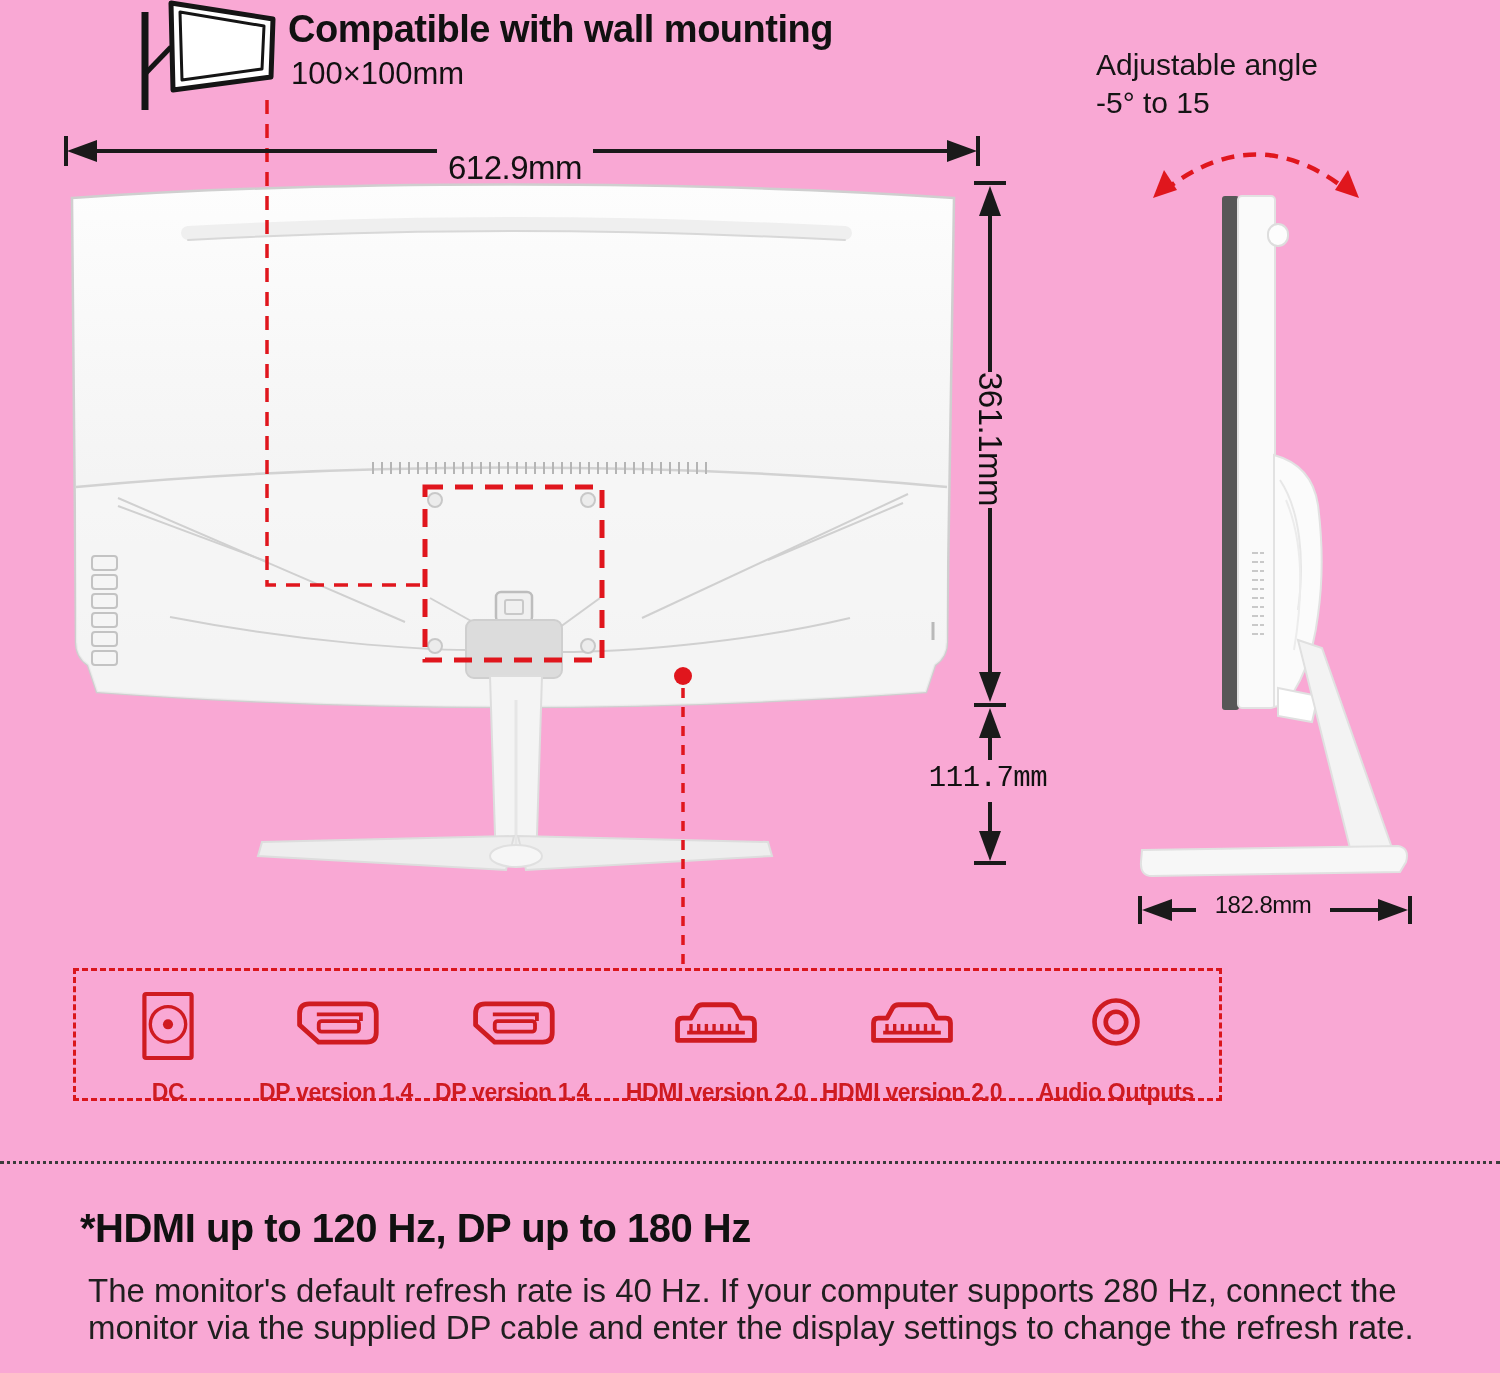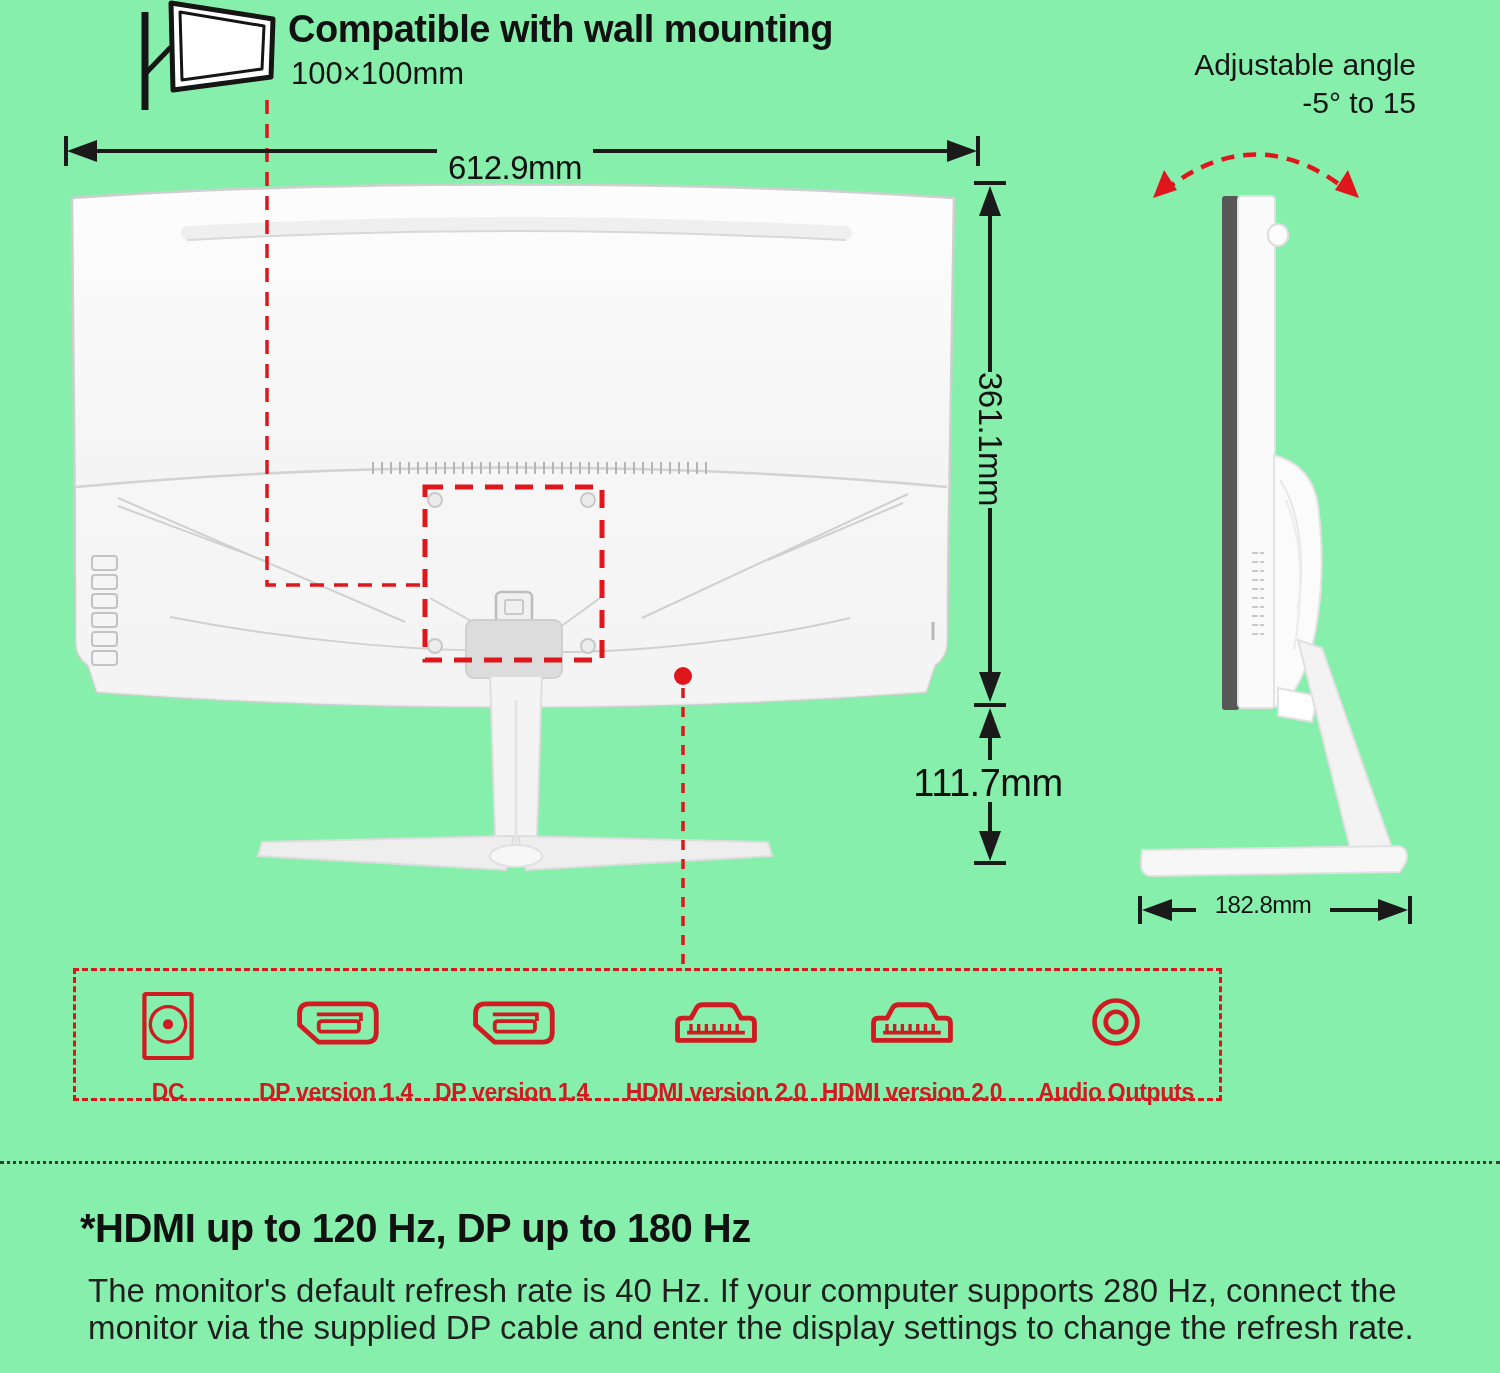--- a/index.html
+++ b/index.html
@@ -1,30 +1,30 @@
 <!DOCTYPE html>
 <html><head>
 <meta charset="utf-8">
 <style>
   html,body{margin:0;padding:0;background:#fff;}
   .screen{
-    position:relative;width:1500px;height:1373px;background:#86efac;
+    position:relative;width:1500px;height:1373px;background:#f9a8d4;
     font-family:"Liberation Sans", sans-serif;color:#1a1a1a;overflow:hidden;
   }
   svg{position:absolute;left:0;top:0;}
   .abs{position:absolute;}
   .wm-title{left:288px;top:8px;font-size:38px;font-weight:800;letter-spacing:-0.5px;color:#111;}
   .wm-size{left:291px;top:56px;font-size:31px;font-weight:400;color:#111;}
-  .angle-box{left:1096px;top:48px;width:320px;text-align:right;}
+  .angle-box{left:1096px;top:48px;width:320px;text-align:left;}
   .angle-line1{font-size:30px;font-weight:500;color:#151515;}
   .angle-line2{font-size:30px;font-weight:500;color:#151515;margin-top:4px;}
   .dim{font-size:33px;font-weight:500;letter-spacing:-0.5px;color:#111;text-align:center;}
   .dim-width{left:415px;top:149px;width:200px;}
   .dim-height{left:890px;top:420px;width:200px;transform:rotate(90deg);}
-  .dim-stand{left:888px;top:762px;width:200px;font-size:38px;}
+  .dim-stand{left:888px;top:762px;width:200px;font-size:29px;font-family:Liberation Mono, monospace;}
   .dim-base{left:1163px;top:891px;width:200px;font-size:24px;}
   .ports-box{
     left:73px;top:968px;width:1149px;height:133px;box-sizing:border-box;
     border:3px dashed #da161c;
   }
   .port-label{
     position:absolute;top:1079px;width:240px;text-align:center;
     font-size:23px;font-weight:700;color:#cf1b21;letter-spacing:-0.3px;
   }
   .port-icon{position:absolute;}

